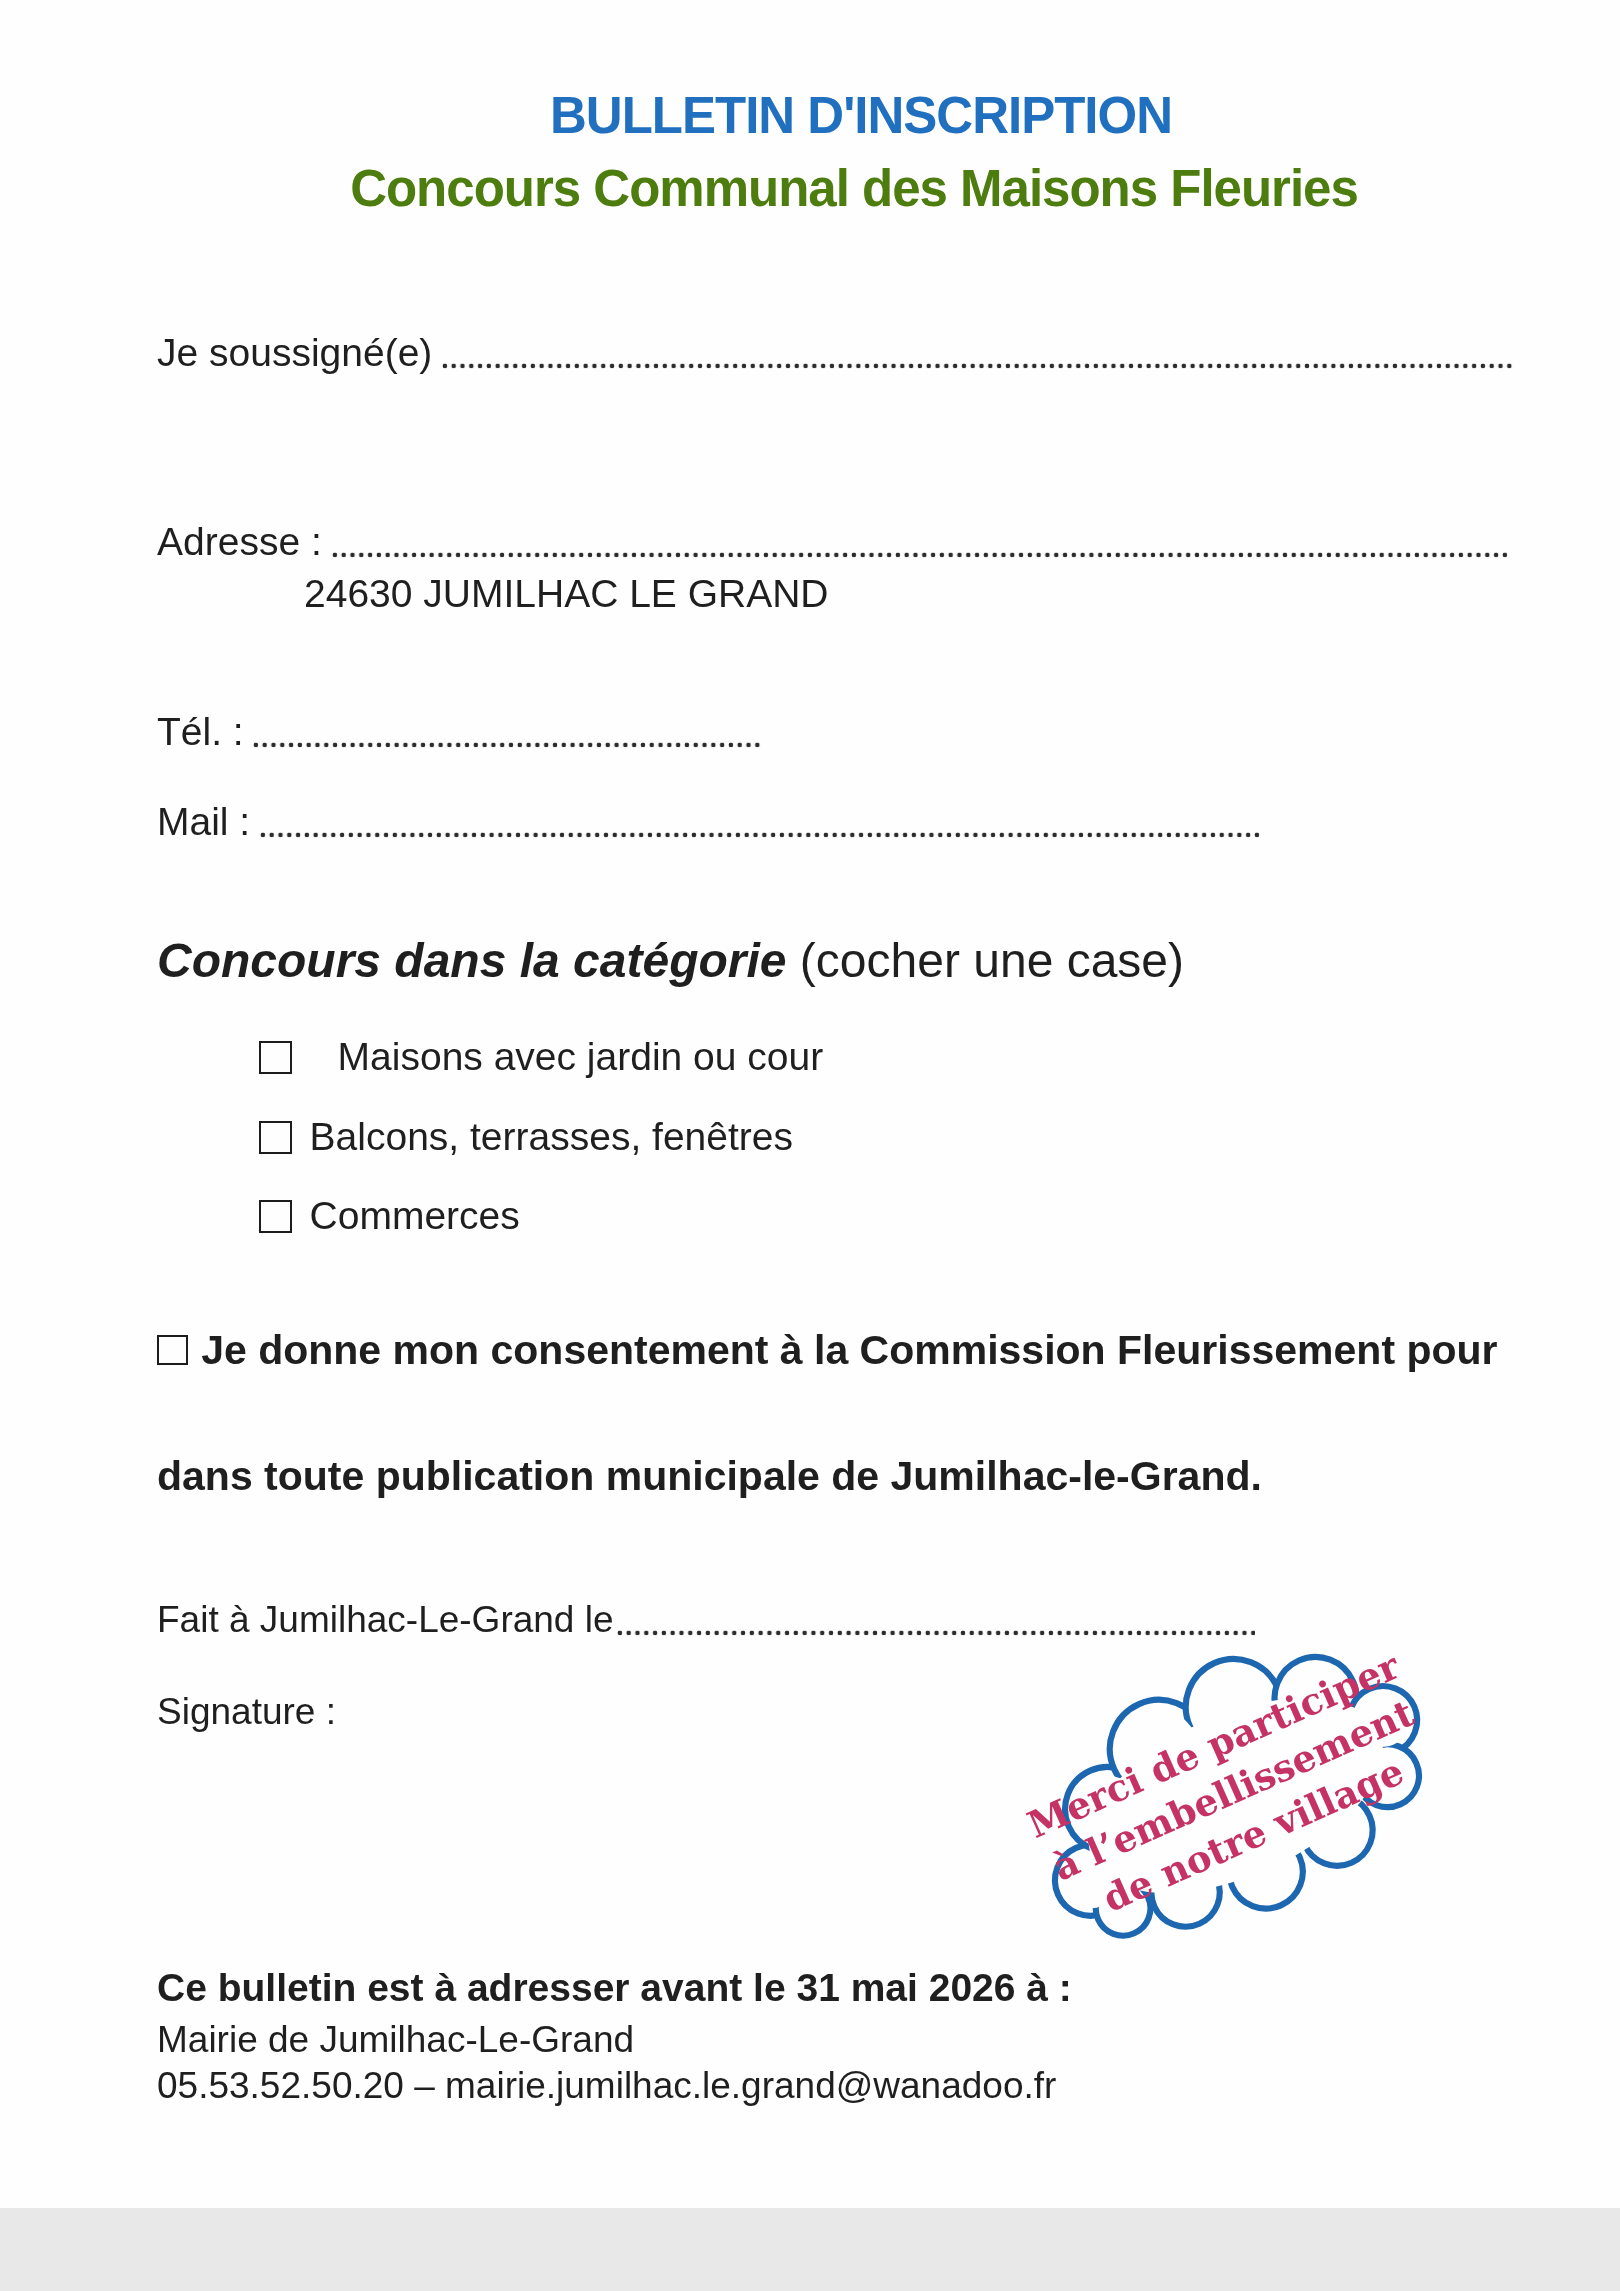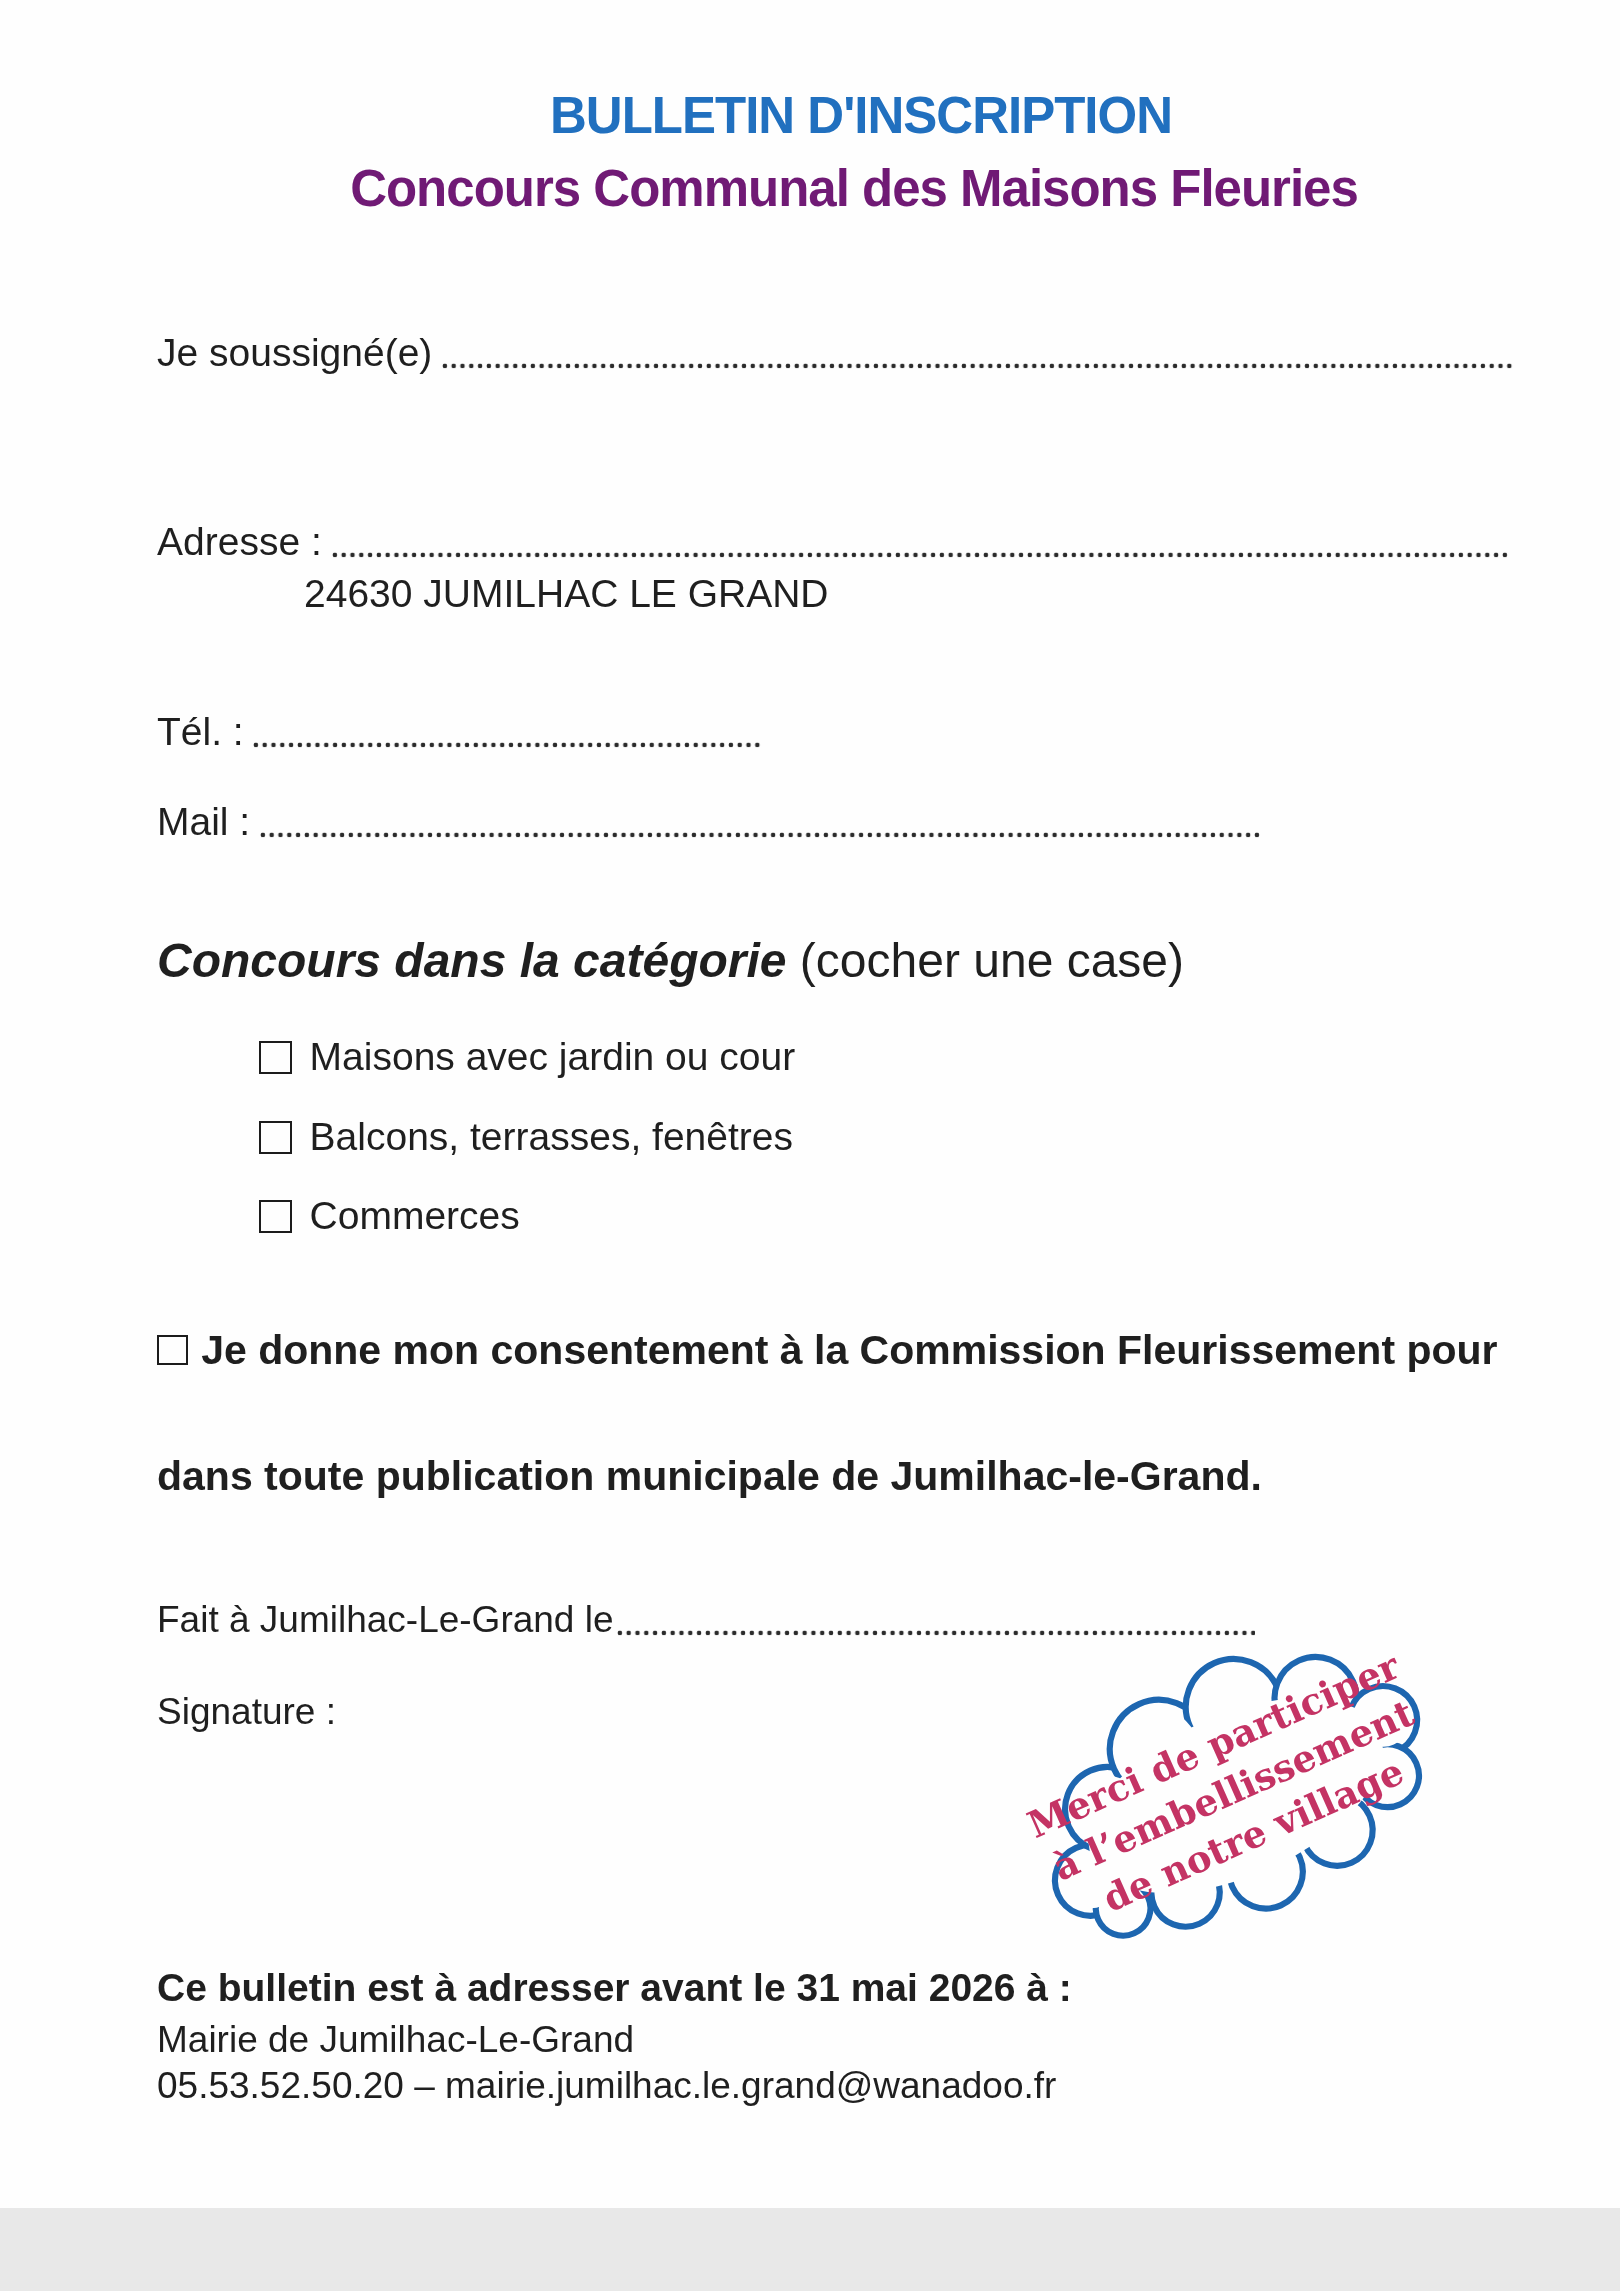--- a/index.html
+++ b/index.html
@@ -17,21 +17,21 @@
     padding-left:102px;
     text-align:center;
     font-size:51px; font-weight:bold; letter-spacing:-1px;
     color:#2170bf;
   }
   .title-line2 {
     position:absolute; left:0; right:0; top:159px;
     padding-left:88px;
     text-align:center;
     font-size:51px; font-weight:bold; letter-spacing:-1px;
-    color:#701a75;
+    color:#4d7c0f;
   }
   
   .field-row {
     position:absolute; left:157px;
     display:flex; align-items:flex-end;
     font-size:39px; line-height:47px;
     white-space:nowrap;
   }
   .leader {
     flex:1; height:5.9px;
@@ -124,21 +124,21 @@
     <span>Mail :</span>
     <span class="leader"></span>
   </div>
 
   <div class="cat-heading">
     <span class="strong">Concours dans la catégorie</span>
     <span> </span>
     <span>(cocher une case)</span>
   </div>
 
-  <div class="cb-row" style="top:1035px;">
+  <div class="cb-row" style="top:1035px;gap:28px;">
     <span class="cb-box"></span>
     <span>Maisons avec jardin ou cour</span>
   </div>
   <div class="cb-row" style="top:1115px;">
     <span class="cb-box"></span>
     <span>Balcons, terrasses, fenêtres</span>
   </div>
   <div class="cb-row" style="top:1194px;">
     <span class="cb-box"></span>
     <span>Commerces</span>

